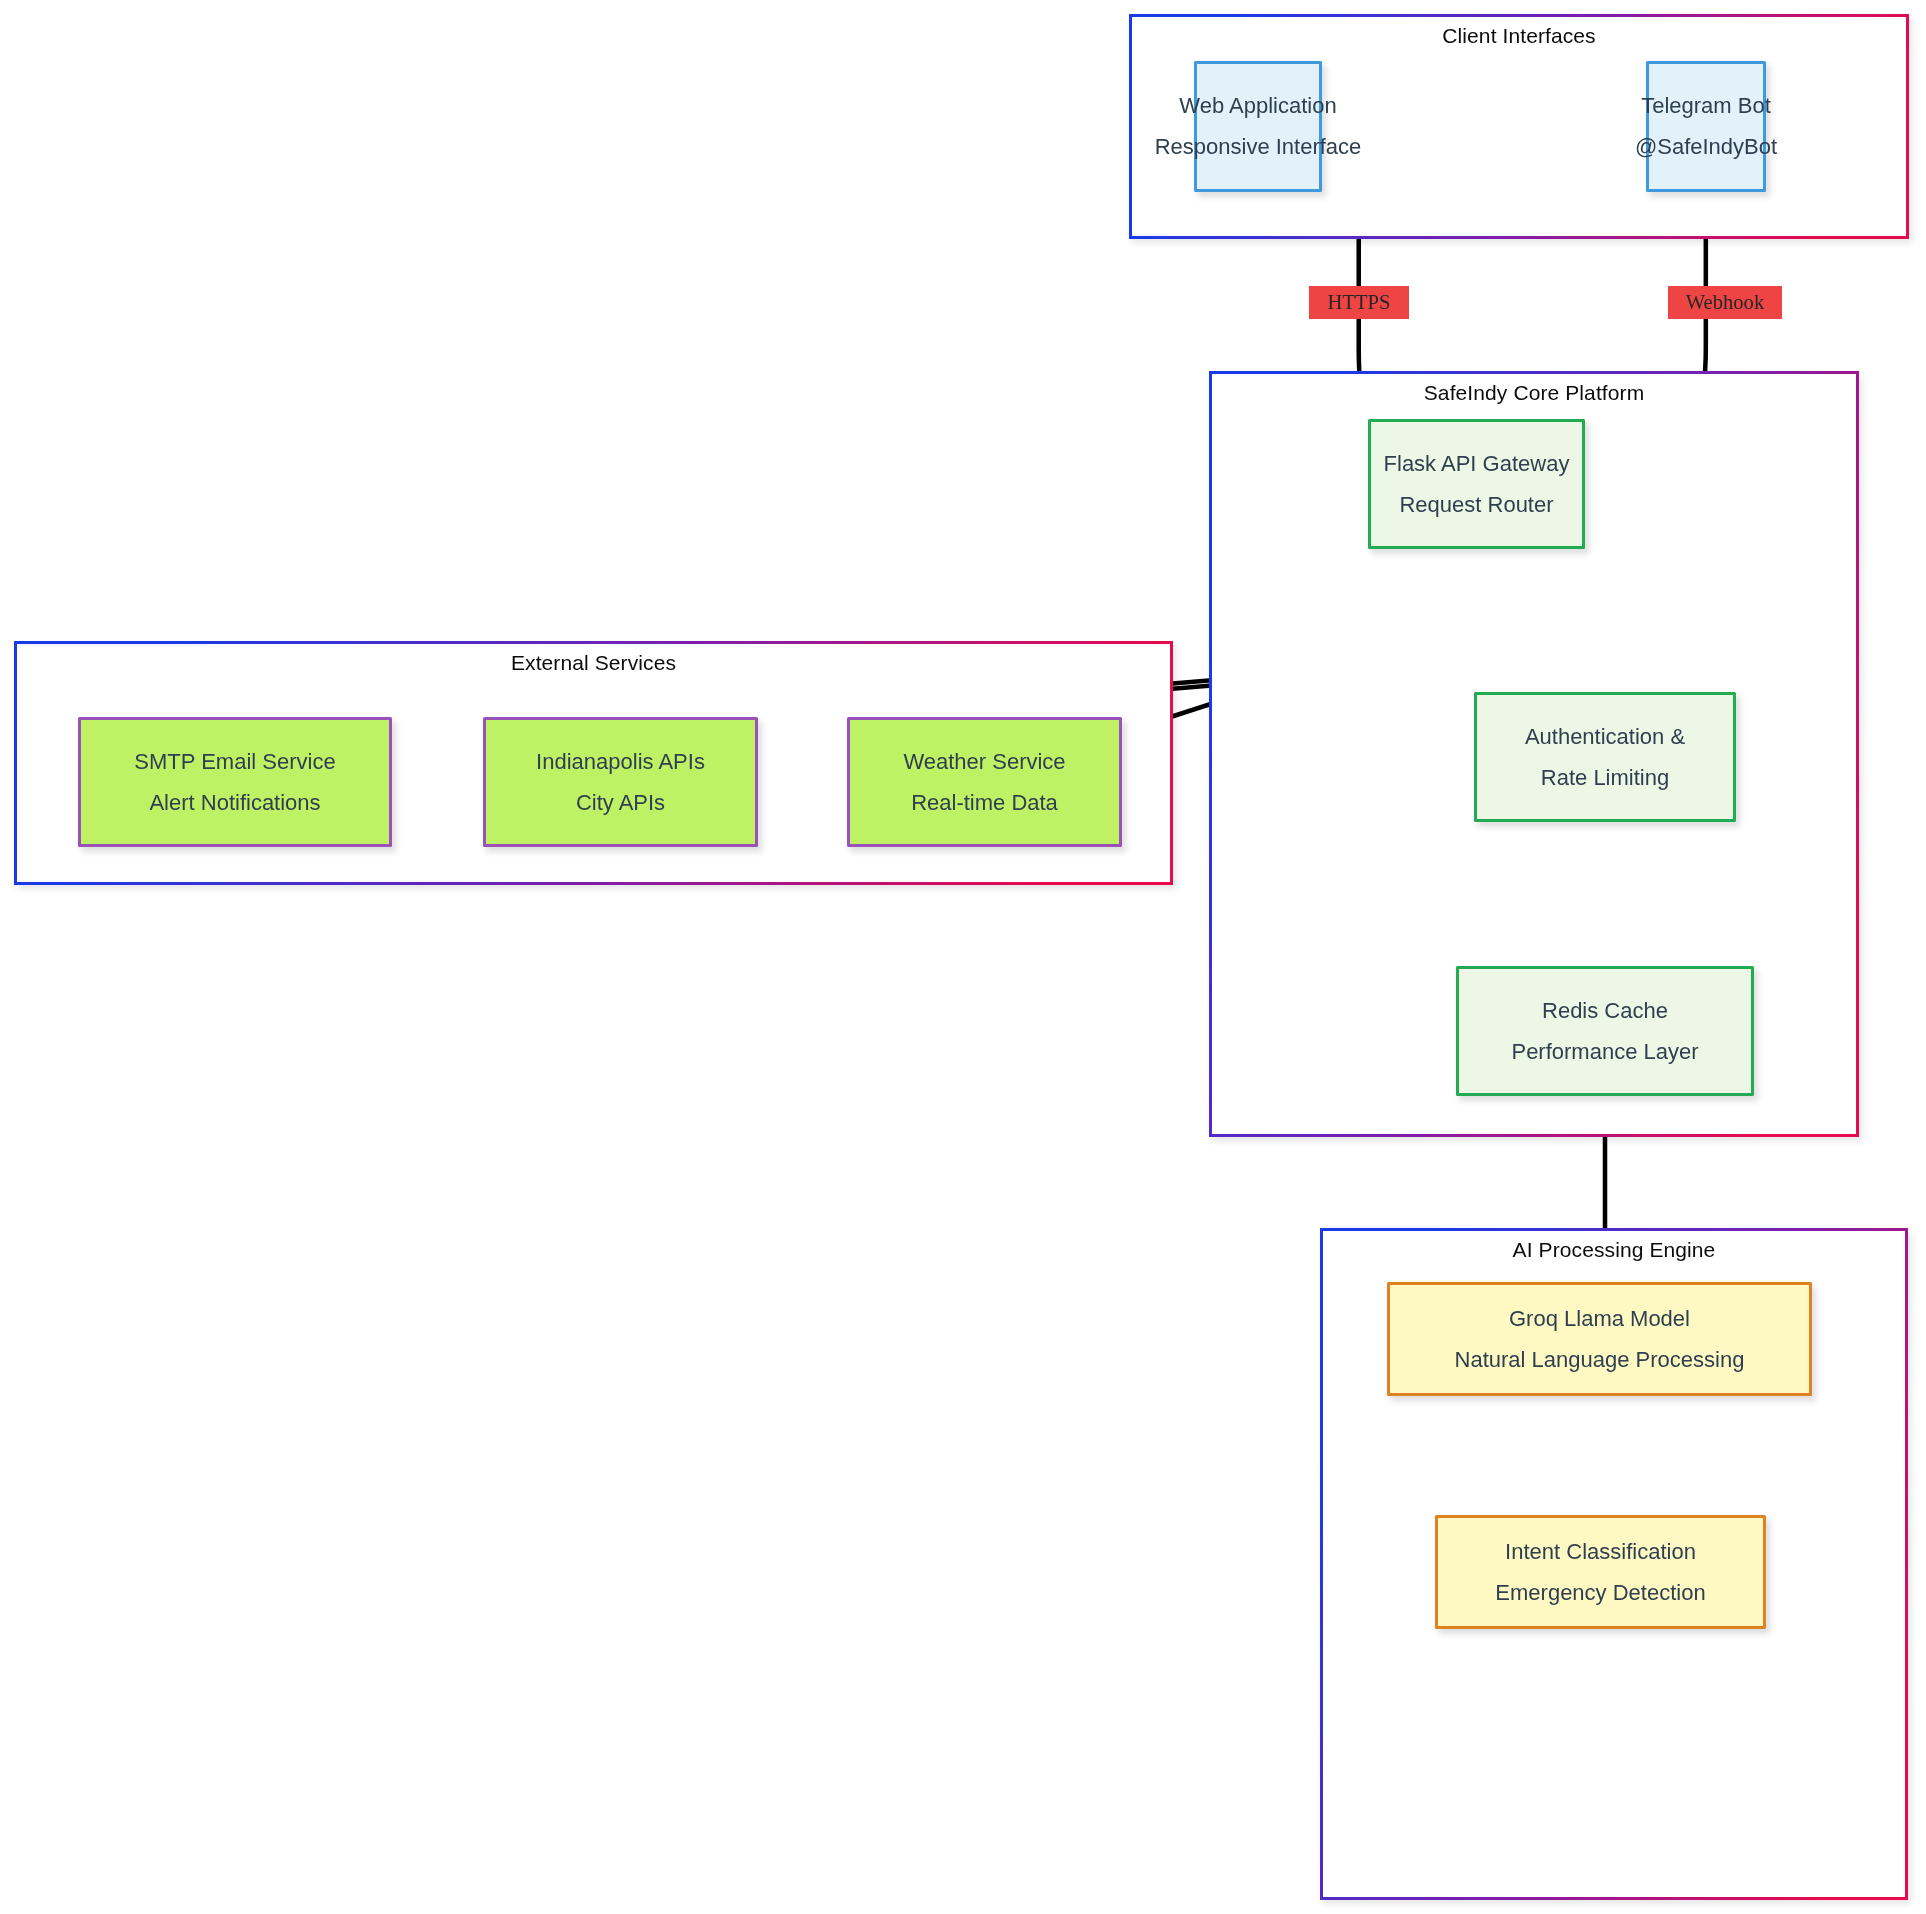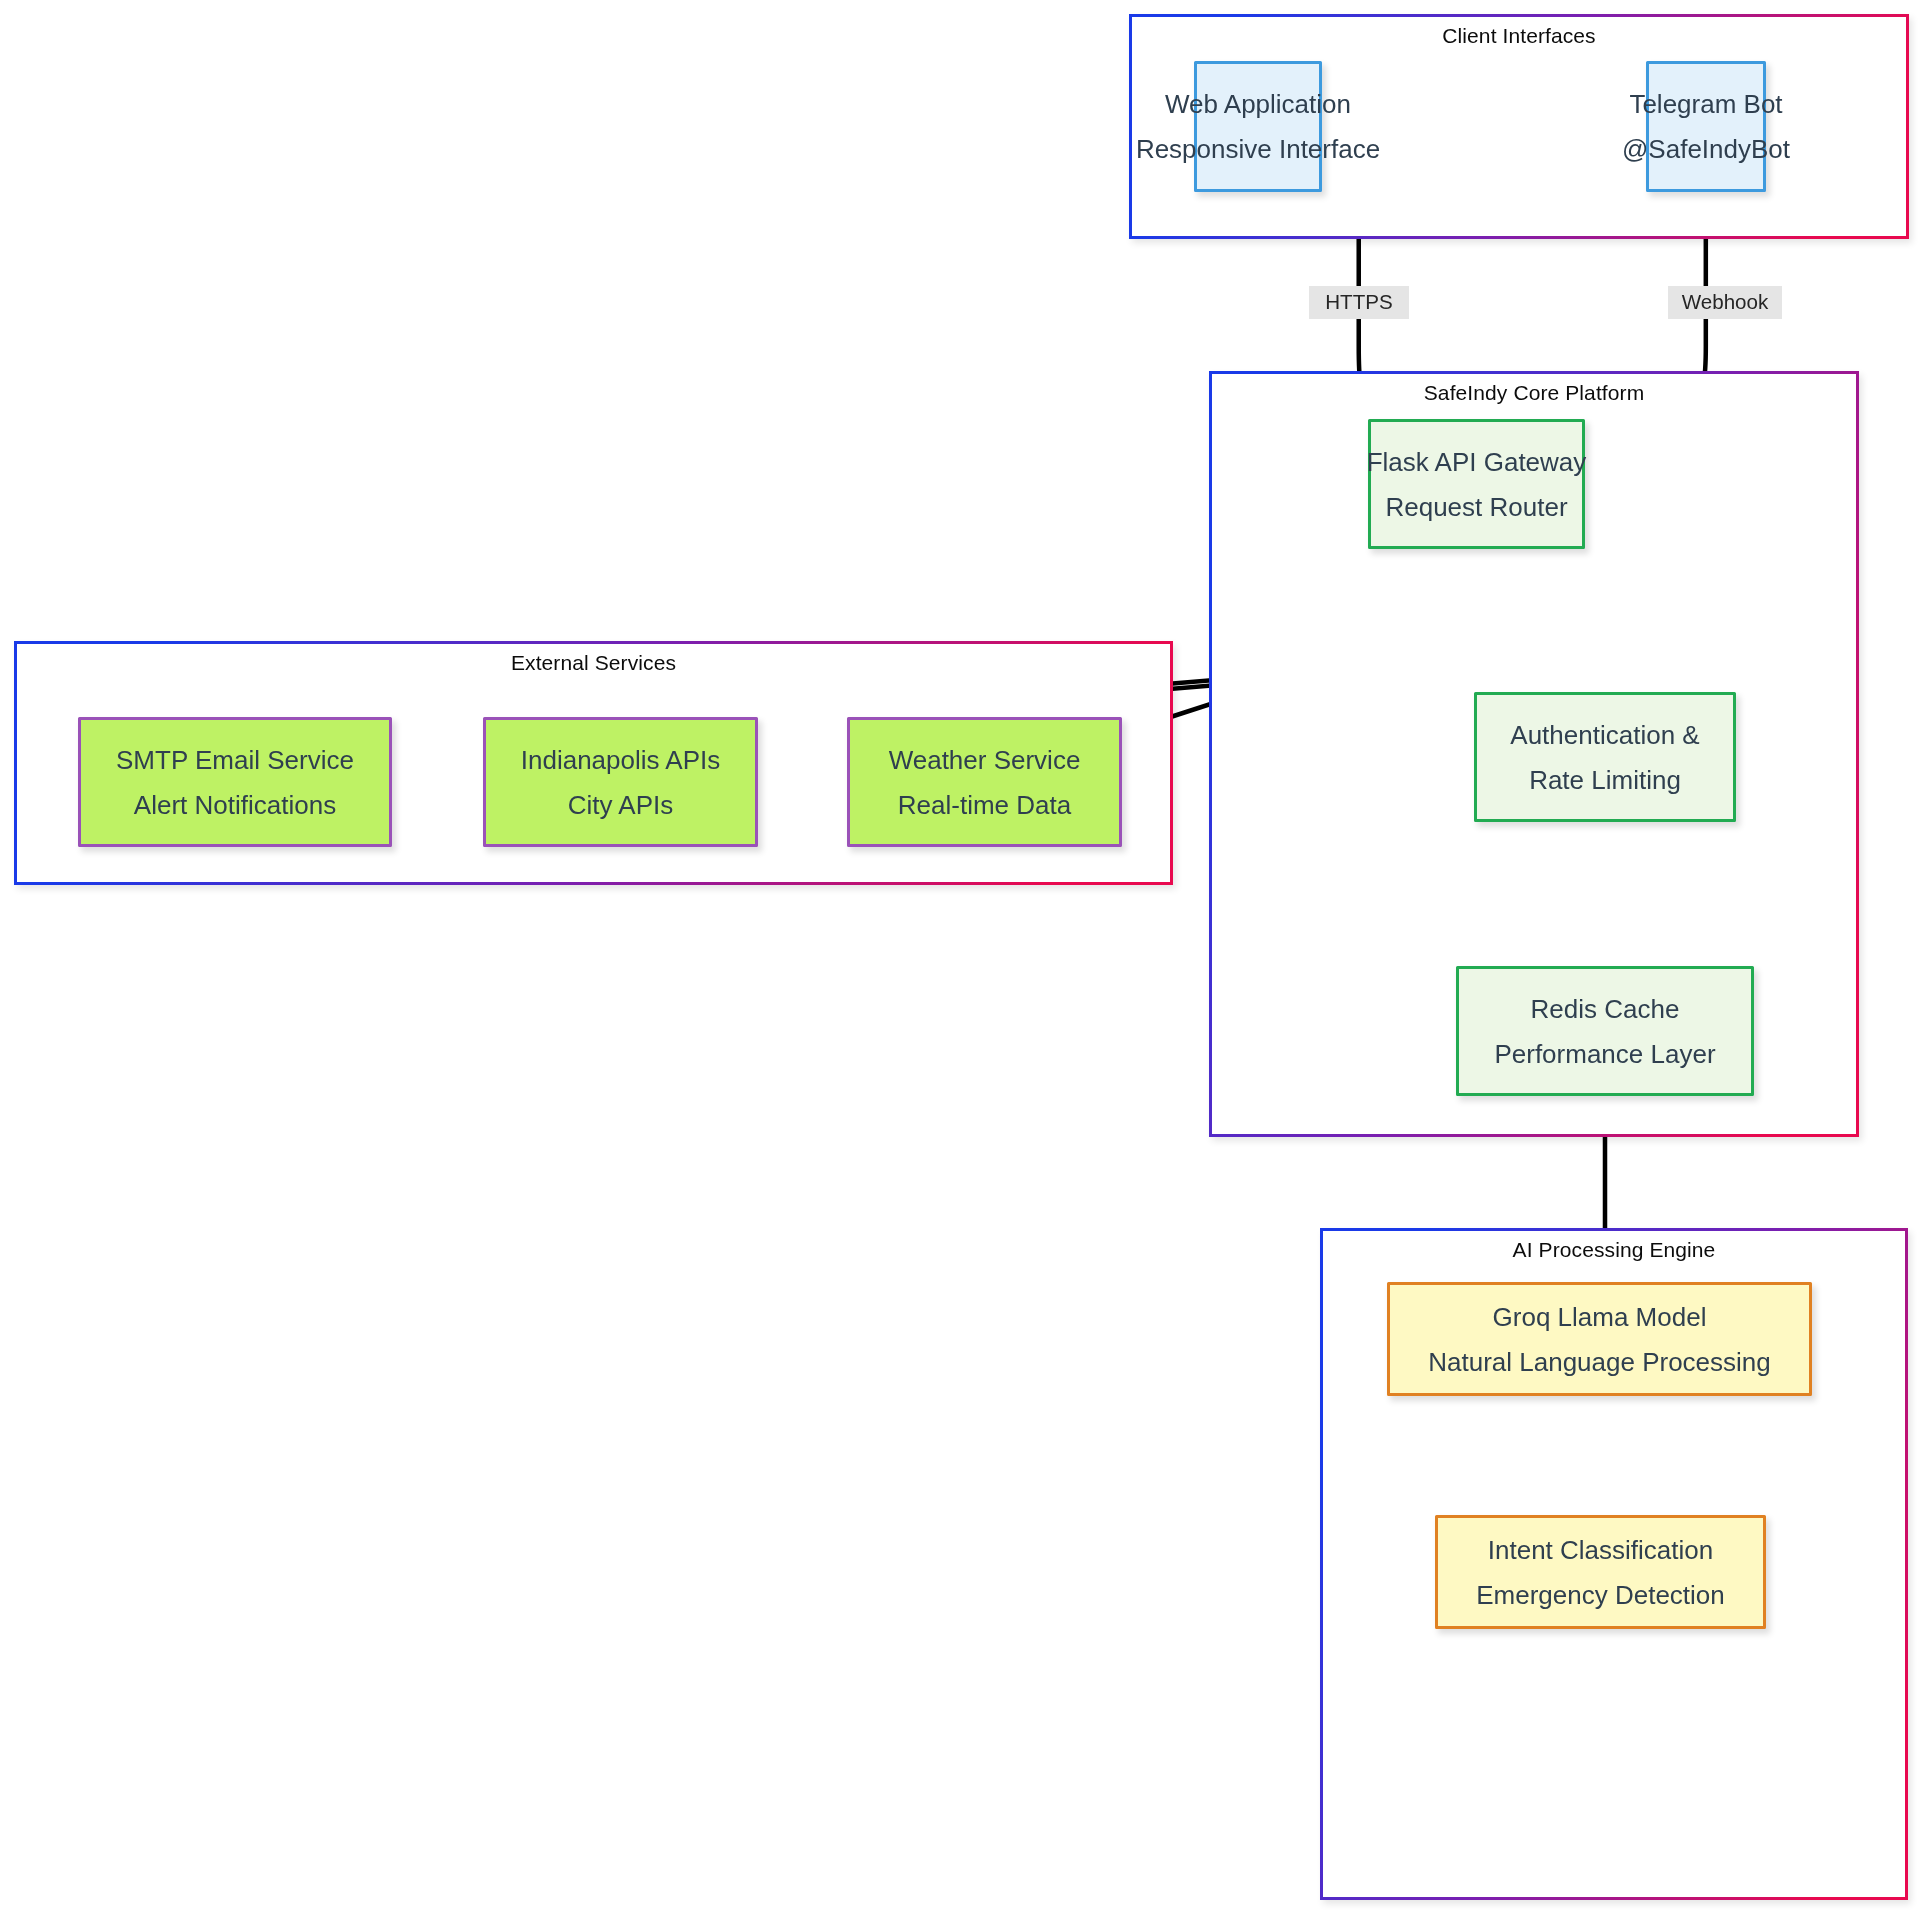--- a/index.html
+++ b/index.html
@@ -48,43 +48,44 @@
     align-items: center;
     justify-content: center;
     text-align: center;
     border-width: 3.5px;
     border-style: solid;
     border-radius: 1.5px;
     box-shadow: 3.5px 4.5px 6.5px rgba(0,0,0,0.13);
   }
   .node .line {
     display: block;
-    font-size: 26px;
+    font-size: 22px;
     line-height: 1.0;
     color: #2f3f4f;
     white-space: nowrap;
   }
   .node .line + .line { margin-top: 19px; }
 
   .node.client   { background: #e3f1fb; border-color: #3d9ade; }
   .node.core     { background: #edf7e6; border-color: #22ab52; }
   .node.external { background: #bef264; border-color: #9a52b8; margin-top: 24px; }
   .node.ai       { background: #fef9c3; border-color: #e08122; }
 
   
   .edge-label {
     position: absolute;
     box-sizing: border-box;
-    background: #e5e5e5;
+    background: #ef4444;
     color: #262626;
     font-size: 20.6px;
     line-height: 1;
     padding: 5.5px 4px 6.5px 4px;
     white-space: nowrap;
     text-align: center;
+    font-family: Liberation Serif, serif;
   }
 
   
   #edges {
     position: absolute;
     left: 0; top: 0;
     width: 1926px;
     height: 1915px;
     pointer-events: none;
   }

